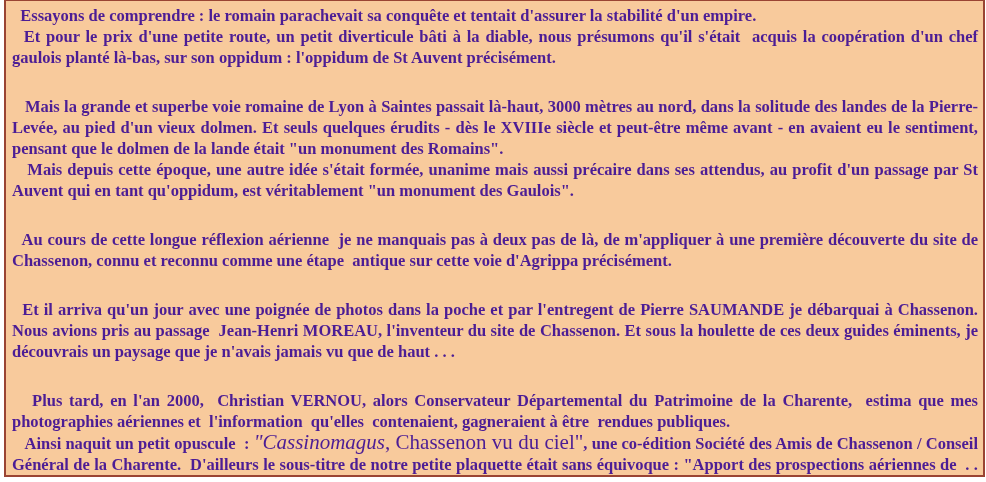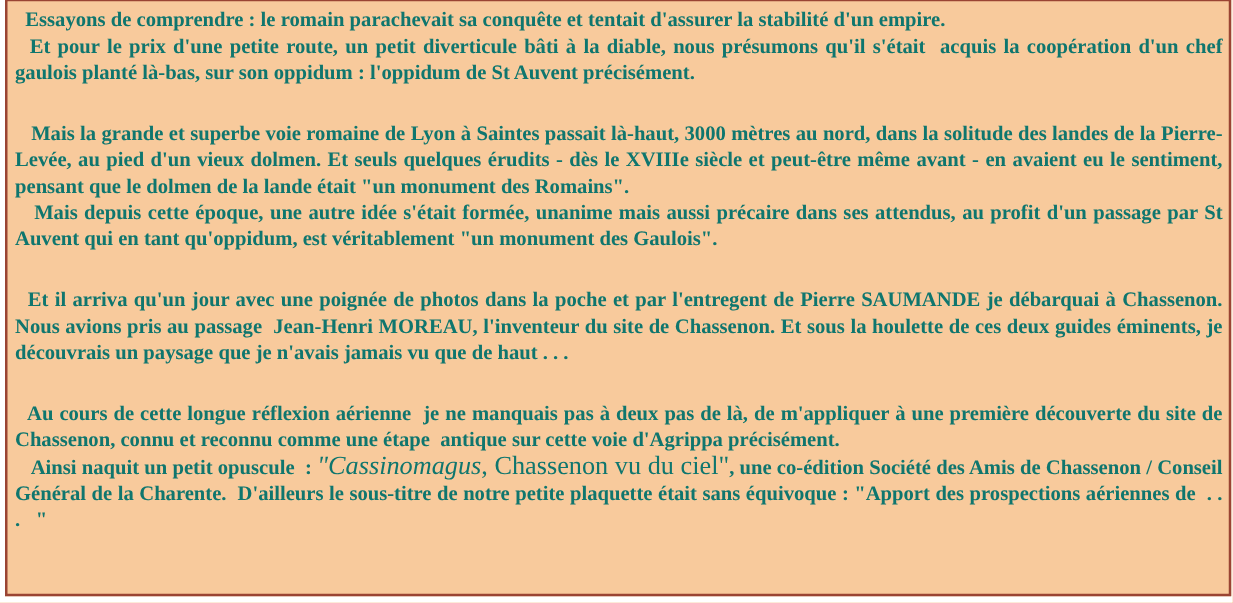--- a/index.html
+++ b/index.html
@@ -23,21 +23,21 @@
     box-sizing: border-box;
     padding: 4px 5px 0 6px;
     overflow: hidden;
   }
   .para {
     margin: 0;
     font-family: "Liberation Serif", "DejaVu Serif", serif;
     font-weight: bold;
     font-size: 16.5px;
     line-height: 21px;
-    color: #0f766e;
+    color: #4c1d95;
     text-align: justify;
     white-space: pre-wrap;
   }
   .para.spaced { margin-top: 28px; }
   .book-title-italic {
     font-family: "Liberation Serif", "DejaVu Serif", serif;
     font-style: italic;
     font-weight: normal;
     font-size: 21px;
     line-height: 21px;
@@ -52,17 +52,18 @@
 </style>
 </head>
 <body>
 
 <div class="page">
   <div class="panel">
     <p class="para">  Essayons de comprendre : le romain parachevait sa conquête et tentait d'assurer la stabilité d'un empire.
   Et pour le prix d'une petite route, un petit diverticule bâti à la diable, nous présumons qu'il s'était  acquis la coopération d'un chef gaulois planté là-bas, sur son oppidum : l'oppidum de St Auvent précisément.</p>
     <p class="para spaced">   Mais la grande et superbe voie romaine de Lyon à Saintes passait là-haut, 3000 mètres au nord, dans la solitude des landes de la Pierre-Levée, au pied d'un vieux dolmen. Et seuls quelques érudits - dès le XVIIIe siècle et peut-être même avant - en avaient eu le sentiment, pensant que le dolmen de la lande était "un monument des Romains".
    Mais depuis cette époque, une autre idée s'était formée, unanime mais aussi précaire dans ses attendus, au profit d'un passage par St Auvent qui en tant qu'oppidum, est véritablement "un monument des Gaulois".</p>
+    <p class="para spaced">  Au cours de cette longue réflexion aérienne  je ne manquais pas à deux pas de là, de m'appliquer à une première découverte du site de Chassenon, connu et reconnu comme une étape  antique sur cette voie d'Agrippa précisément.</p>
     <p class="para spaced">  Et il arriva qu'un jour avec une poignée de photos dans la poche et par l'entregent de Pierre SAUMANDE je débarquai à Chassenon. Nous avions pris au passage  Jean-Henri MOREAU, l'inventeur du site de Chassenon. Et sous la houlette de ces deux guides éminents, je découvrais un paysage que je n'avais jamais vu que de haut . . .</p>
-    <p class="para spaced">  Au cours de cette longue réflexion aérienne  je ne manquais pas à deux pas de là, de m'appliquer à une première découverte du site de Chassenon, connu et reconnu comme une étape  antique sur cette voie d'Agrippa précisément.</p>
+    <p class="para spaced">   Plus tard, en l'an 2000,  Christian VERNOU, alors Conservateur Départemental du Patrimoine de la Charente,  estima que mes photographies aériennes et  l'information  qu'elles  contenaient, gagneraient à être  rendues publiques.</p>
     <p class="para"><span>   Ainsi naquit un petit opuscule  : </span><span class="book-title-italic">"Cassinomagus</span><span class="book-title-roman">, Chassenon vu du ciel"</span><span>, une co-édition Société des Amis de Chassenon / Conseil Général de la Charente.  D'ailleurs le sous-titre de notre petite plaquette était sans équivoque : "Apport des prospections aériennes de  . . .   "</span></p>
   </div>
 </div>
 
 </body></html>

